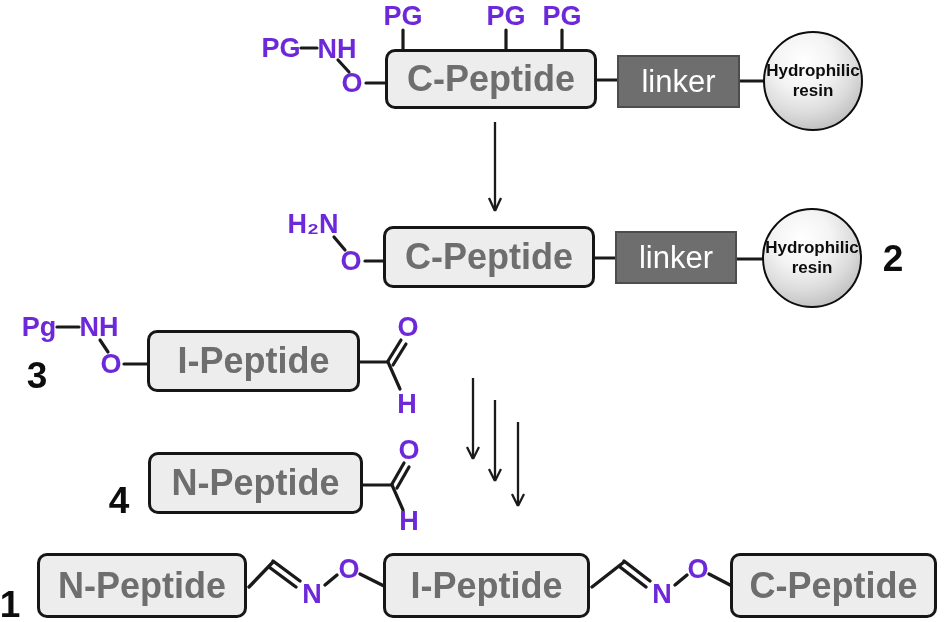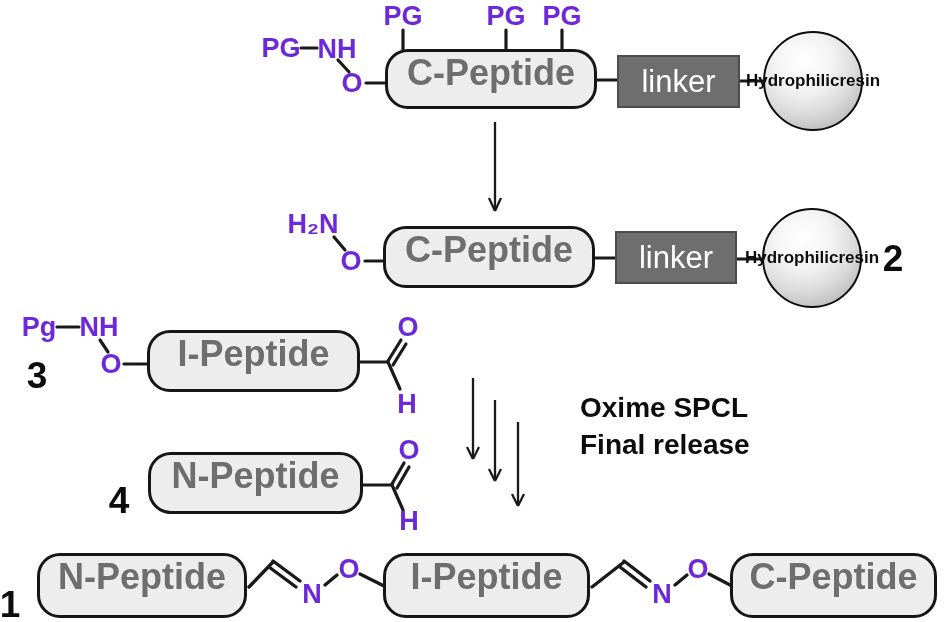--- a/index.html
+++ b/index.html
@@ -21,22 +21,23 @@
     width: 945px; height: 622px;
   }
   svg.lines line { stroke: #1a1a1a; stroke-width: 3.2; stroke-linecap: round; }
   svg.lines .thin { stroke-width: 2.3; stroke-linecap: butt; }
   svg.lines .oxime { stroke-width: 3.4; }
 
   .peptide-box {
     position: absolute;
     background: #ededed;
     border: 3px solid #161616;
-    border-radius: 23px;
+    border-radius: 10px;
     display: flex;
+    align-items: center;
     justify-content: center;
     box-sizing: border-box;
   }
   .peptide-box span {
     font-weight: bold;
     font-size: 36px;
     color: #6e6e6e;
     white-space: nowrap;
   }
   .linker-box {
@@ -55,21 +56,21 @@
     white-space: nowrap;
   }
   .resin-sphere {
     position: absolute;
     width: 100px;
     height: 100px;
     border-radius: 50%;
     border: 2.5px solid #0d0d0d;
     background: radial-gradient(circle at 40% 30%, #ffffff 0%, #f4f4f4 32%, #dcdcdc 58%, #bdbdbd 82%, #a3a3a3 100%);
     display: flex;
-    flex-direction: row;
+    flex-direction: column;
     align-items: center;
     justify-content: center;
     box-sizing: border-box;
     text-align: center;
   }
   .resin-sphere span {
     font-weight: bold;
     font-size: 17px;
     line-height: 20px;
     color: #0d0d0d;
@@ -224,24 +225,20 @@
   <span class="chem" style="left:408px; top:327px">O</span>
   <span class="chem" style="left:407px; top:404px">H</span>
 
   <span class="num" style="left:119px; top:500px">4</span>
   <div class="peptide-box" style="left:148px; top:452px; width:215px; height:62px">
     <span>N-Peptide</span>
   </div>
   <span class="chem" style="left:409px; top:450px">O</span>
   <span class="chem" style="left:409px; top:521px">H</span>
 
-  <div class="rxn-label" style="left:580px; top:389px">
-    <div>Oxime SPCL</div>
-    <div>Final release</div>
-  </div>
 
   <span class="num" style="left:10px; top:604px">1</span>
 
   <div class="peptide-box" style="left:37px; top:553px; width:210px; height:65px">
     <span>N-Peptide</span>
   </div>
   <span class="chem" style="left:312px; top:594px">N</span>
   <span class="chem" style="left:349px; top:569px">O</span>
 
   <div class="peptide-box" style="left:383px; top:553px; width:207px; height:65px">

